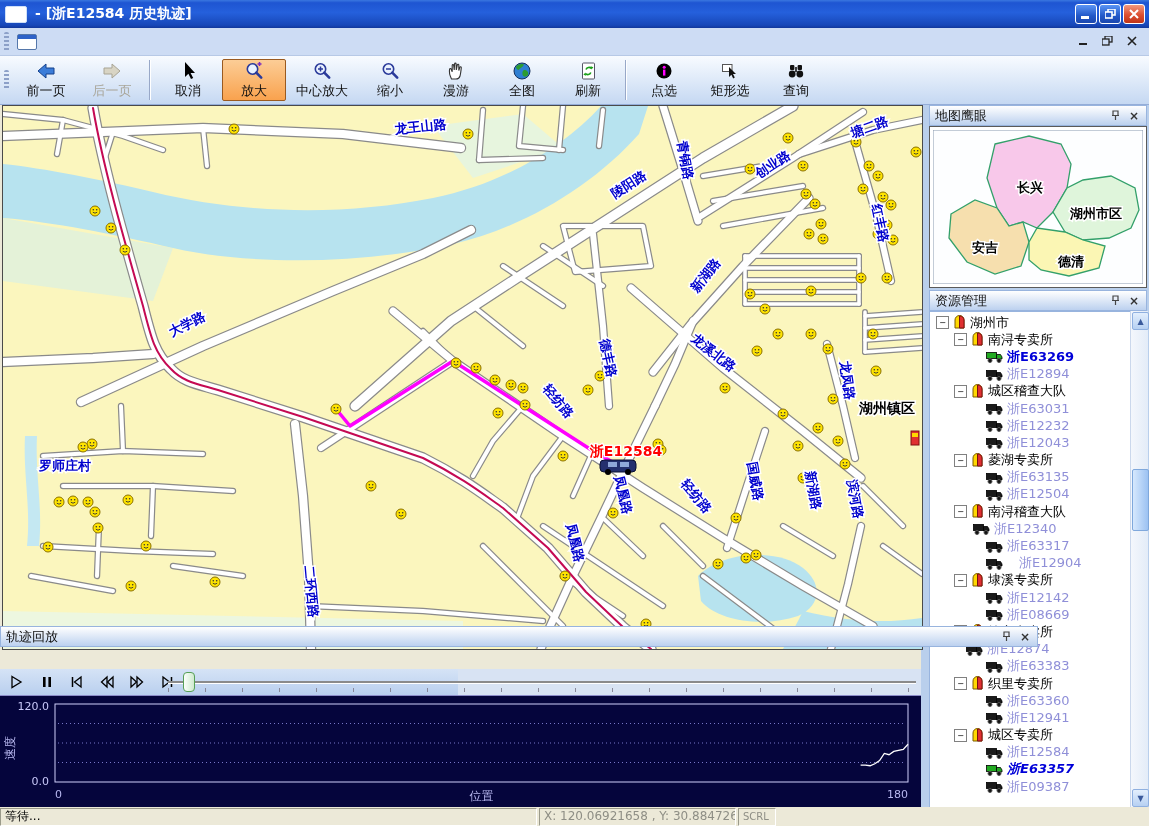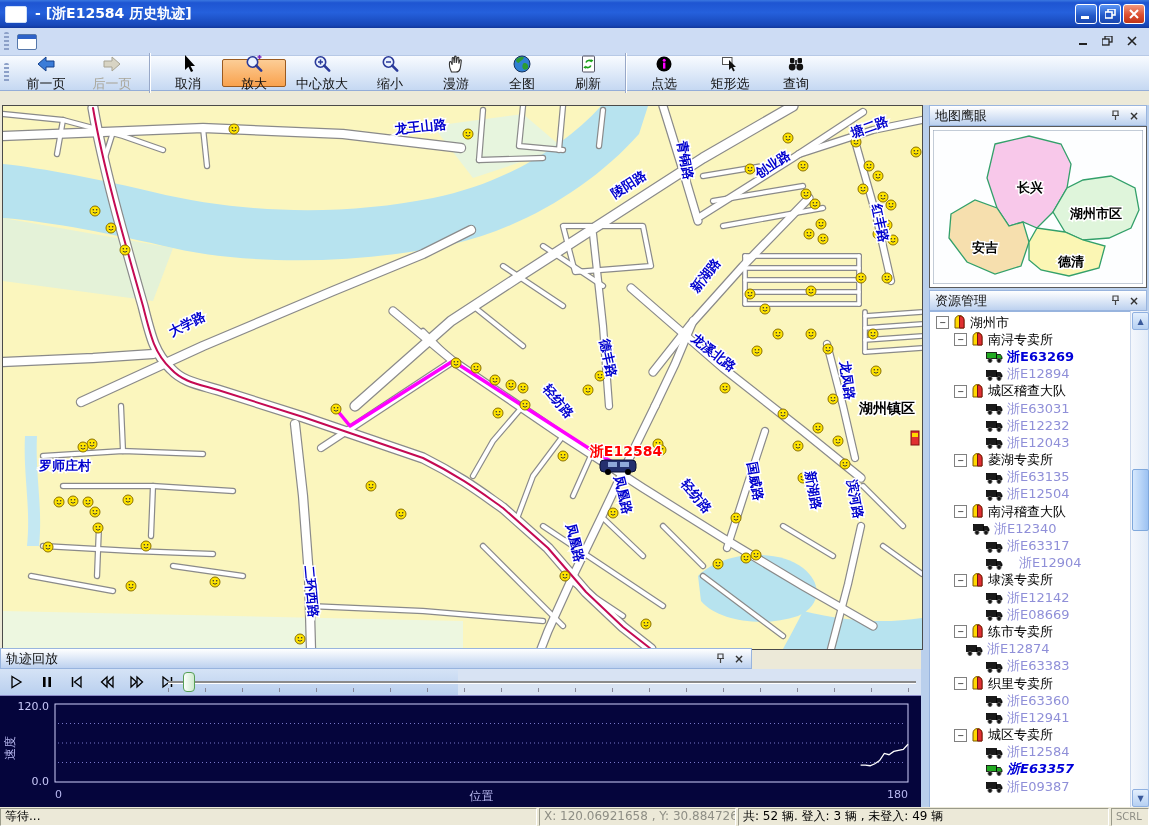--- a/index.html
+++ b/index.html
@@ -18,21 +18,21 @@
   .tb-min,.tb-restore{background:linear-gradient(180deg,#5B95F5,#2358C8 60%,#1B47AE)}
   .tb-close{background:linear-gradient(180deg,#F2997E,#DD4F31 55%,#C03418)}
   
   .menubar{left:0;top:28px;width:1149px;height:28px;background:#CDDCF4;display:flex;align-items:center;border-bottom:1px solid #B7C9E6;box-sizing:border-box}
   .grip{width:5px;height:20px;margin:0 4px;background:repeating-linear-gradient(180deg,#8CA0C8 0 2px,transparent 2px 4px);border-radius:2px}
   .mdi-icon{width:18px;height:14px;background:#fff;border:1px solid #5577AA;border-radius:2px;margin:0 10px 0 4px;position:relative}
   .mdi-icon::before{content:"";position:absolute;left:0;top:0;right:0;height:4px;background:#2E62C8}
   .menu-item{padding:4px 11px;color:#111;cursor:default}
   .mdi-ctrls{margin-left:auto;display:flex;align-items:center;gap:14px;padding-right:12px;color:#222}
   
-  .toolbar{left:0;top:56px;width:1149px;height:35px;background:linear-gradient(180deg,#F8FBFF 0%,#DCE8F8 55%,#C5D8F2 100%);
+  .toolbar{left:0;top:56px;width:1149px;height:49px;background:linear-gradient(180deg,#F8FBFF 0%,#DCE8F8 55%,#C5D8F2 100%);
     border-bottom:1px solid #94ADD8;display:flex;align-items:stretch;box-sizing:border-box;padding:2px 0 2px 0}
   .tool-btn{min-width:48px;padding:1px 7px;display:flex;flex-direction:column;align-items:center;justify-content:center;
     border:1px solid transparent;border-radius:2px;margin:1px 1px;color:#111;font-size:13px;cursor:default}
   .tool-btn svg{display:block;margin-bottom:1px}
   .tool-btn.selected{background:linear-gradient(180deg,#FCCD96,#F9A24E);border:1px solid #9A5A20}
   .tool-btn.disabled{color:#A9A withered}
   .tool-btn.disabled{color:#A9A69A}
   .tool-sep{width:0;border-left:1px solid #98A8C8;border-right:1px solid #FFF;height:40px;margin:2px 4px;align-self:center}
   
   .map-area{left:2px;top:105px;width:919px;height:543px;border:1px solid #4A4A4A;background:#FBF6BE;box-shadow:inset 1px 1px 0 rgba(0,0,0,.25)}
@@ -55,21 +55,21 @@
   .tree-label.veh{color:#8F8FD8}
   .tree-label.online{color:#0000D8;font-weight:bold}
   .tree-row svg{margin-right:4px;flex:none}
   
   .scrollbar{left:1130px;top:311px;width:17px;height:497px;background:linear-gradient(90deg,#F4F7FC,#E3ECF8);border-left:1px solid #CBD8EC}
   .sb-btn{position:absolute;left:1px;width:15px;height:16px;background:linear-gradient(180deg,#E3EFFD,#B6D0F2);
     border:1px solid #8FB0E0;border-radius:2px;color:#3A5A9C;font-size:8px;display:flex;align-items:center;justify-content:center}
   .sb-thumb{position:absolute;left:1px;width:15px;height:60px;background:linear-gradient(90deg,#D6E8FD,#9CC2F2);
     border:1px solid #7FA8DC;border-radius:2px}
   
-  .pb-hdr{left:0;top:648px;width:752px}
+  .pb-hdr{left:0;top:626px;width:1038px}
   .pb-controls{left:0;top:669px;width:921px;height:26px;background:#D8E3F3;display:flex;align-items:center}
   .pb-strip{position:absolute;left:0;top:0;width:458px;height:26px;background:linear-gradient(180deg,#D5E3F6,#B9CFEE)}
   .pb-btn{width:26px;height:22px;display:flex;align-items:center;justify-content:center;margin-left:4px;position:relative}
   .slider{position:absolute;left:168px;top:12px;width:748px;height:2px;background:#8A8A8A;border-bottom:1px solid #fff}
   .slider-ticks{position:absolute;left:168px;top:19px;width:748px;height:4px;
      background:repeating-linear-gradient(90deg,#889 0 1px,transparent 1px 37px)}
   .slider-thumb{position:absolute;top:3px;width:10px;height:18px;border-radius:4px;
      background:linear-gradient(90deg,#FBFFFB,#CFEACF);border:1px solid #57A057}
   .chart{left:0;top:695px;width:921px;height:112px;background:#05053C;border-top:1px solid #8C8CC8}
   
@@ -1270,15 +1270,14 @@
       <text x="55" y="102" font-size="11" fill="#B8B8F0">0</text>
       <text x="481.5" y="104" font-size="12" fill="#B8B8F0" text-anchor="middle">位置</text>
       <text x="908" y="102" font-size="11" fill="#B8B8F0" text-anchor="end">180</text>
       <polyline points="860.6111111111111,69.1 865.3499999999999,69.1 870.088888888889,69.75 874.8277777777778,67.8 879.5666666666667,64.55 884.3055555555555,57.400000000000006 889.0444444444444,58.7 893.7833333333333,55.45 903.2611111111112,53.5 908,48.3" fill="none" stroke="#FFFFFF" stroke-width="1.3"></polyline>
     </svg>
 </div>
 
 <div class="abs statusbar" id="statusbar">
     <div class="status-seg seg1">等待...</div>
     <div class="status-seg seg2 gray">X: 120.06921658 , Y: 30.88472612</div>
-    <div class="status-seg seg3">共: 52 辆. 登入: 3 辆 , 未登入: 49 辆</div>
     <div class="status-seg seg4 gray">SCRL</div>
   </div>
 
 </body></html>

